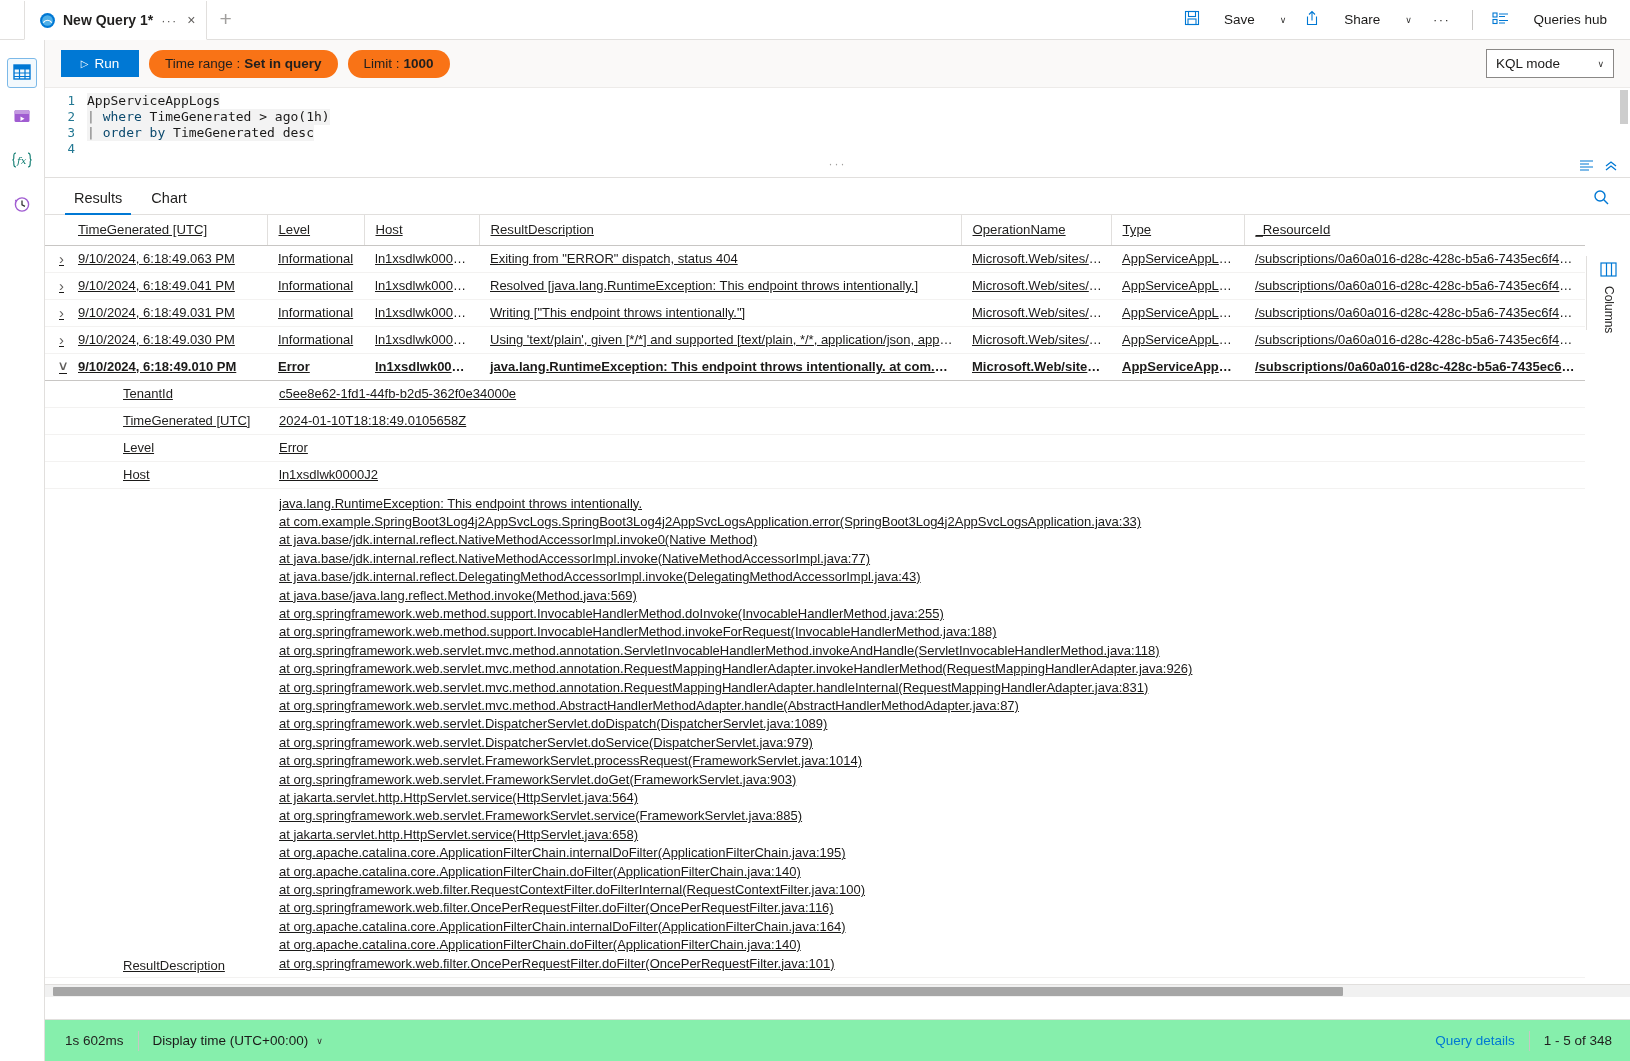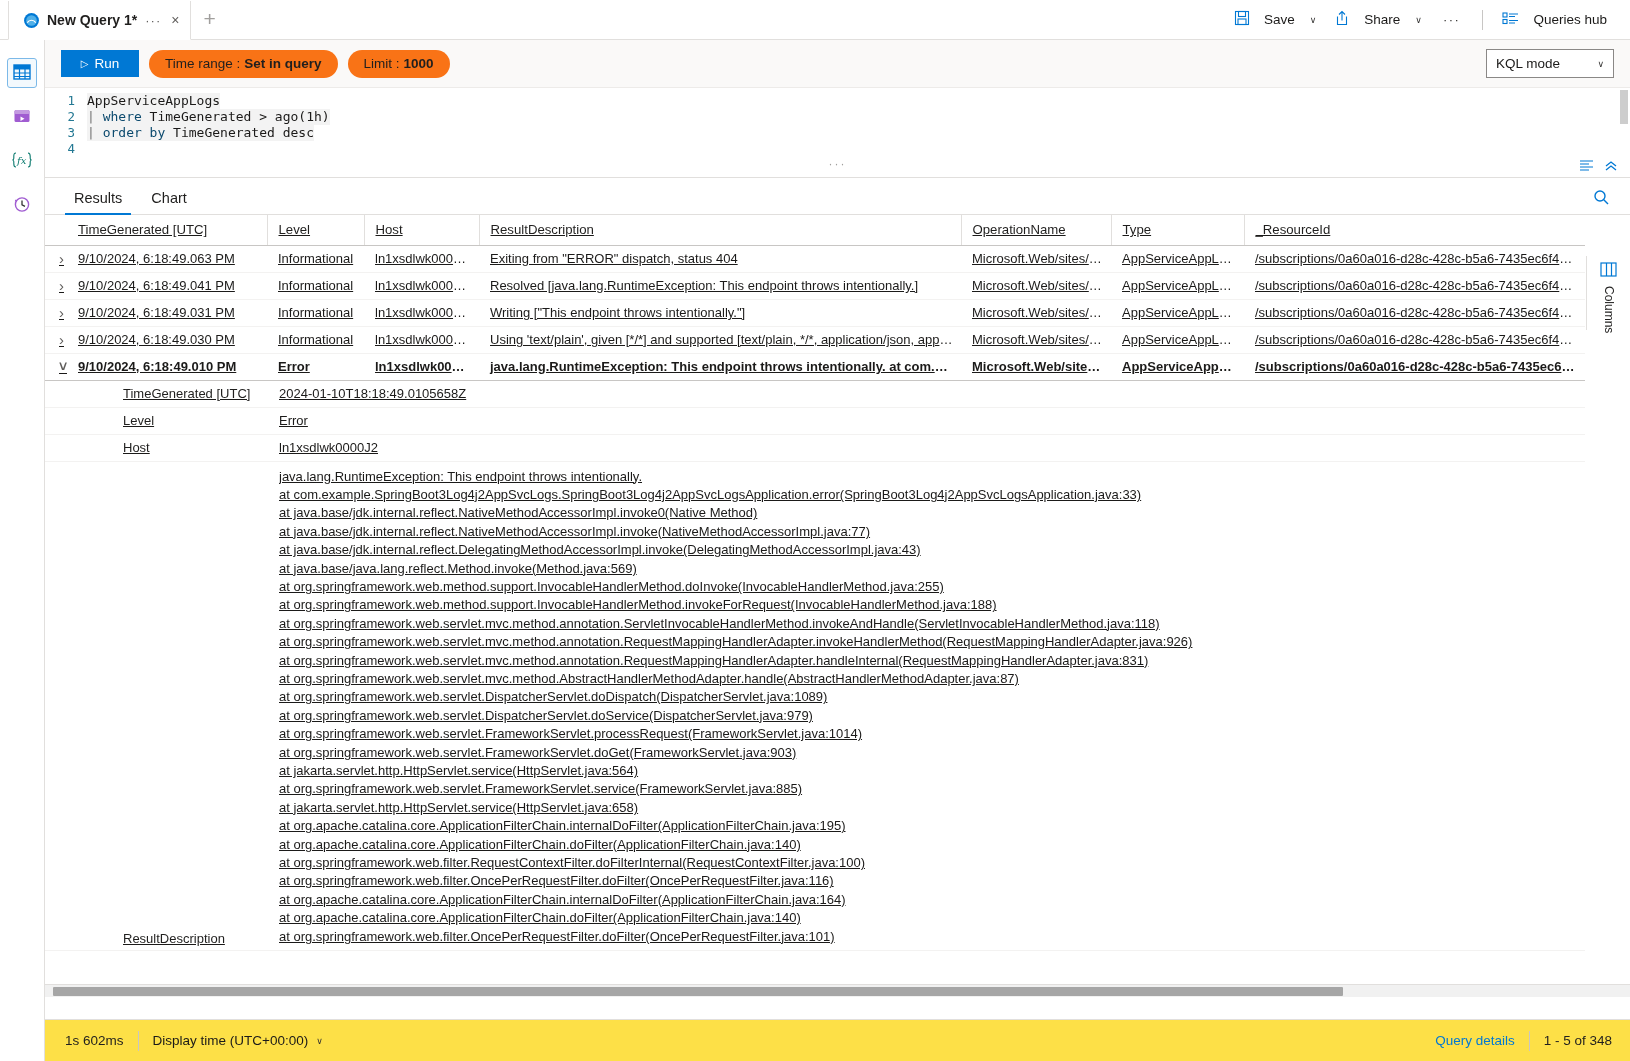--- a/index.html
+++ b/index.html
@@ -23,39 +23,39 @@
     position: relative;
   }
   .tab {
     display: flex; align-items: center; gap: 7px;
     height: 39px;
     padding: 0 9px 0 14px;
     border: 1px solid #e1dfdd;
     border-bottom: 1px solid #ffffff;
     border-top: none;
     background: #fff;
-    margin-left: 8px;
+    margin-left: 24px;
     position: relative; top: 1px;
   }
   .tab-title { font-weight: bold; font-size: 14px; color: #201f1e; }
   .tab-ellipsis { color: #605e5c; letter-spacing: 1px; font-size: 13px; padding: 0 1px; }
   .tab-close { color: #605e5c; font-size: 14px; line-height: 1; padding: 0 2px; }
   .tab-icon svg { display: block; }
   .newtab {
     color: #a19f9d; font-size: 21px; font-weight: 300;
     padding: 0 12px; line-height: 1;
     margin-bottom: 2px;
   }
   .tabbar-right {
     margin-left: auto;
     display: flex; align-items: center; gap: 0;
     padding-right: 14px; height: 100%;
   }
   .tbr-btn {
-    display: flex; align-items: center; gap: 14px;
+    display: flex; align-items: center; gap: 24px;
     padding: 5px 9px; color: #1b1a19; font-size: 13.5px;
   }
   .tbr-btn .chev { font-size: 9px; color: #323130; margin-left: 1px; }
   .tbr-sep { width: 1px; height: 20px; background: #c8c6c4; margin: 0 10px; }
   .tbr-dots { color: #323130; letter-spacing: 1.5px; padding: 5px 12px; }
 
   
   .rail {
     position: absolute; left: 0; top: 40px;
     width: 45px; height: 1021px;
@@ -260,21 +260,21 @@
     margin-top: 2px;
   }
 
   
   .footer {
     position: absolute; left: 0; right: 0; bottom: 0;
     height: 42px;
     border-top: 1px solid #e1dfdd;
     display: flex; align-items: center;
     padding: 0 18px 0 20px;
-    background: #fde047;
+    background: #86efac;
     font-size: 13.5px;
     justify-content: flex-end;
   }
   .f-time { color: #201f1e; }
   .f-sep { width: 1px; height: 20px; background: #c8c6c4; margin: 0 14px; }
   .f-display { display: flex; align-items: center; gap: 8px; }
   .f-display .chev { font-size: 9px; color: #323130; }
   .footer-right { margin-left: auto; display: flex; align-items: center; }
   .f-link { color: #0078d4; }
   .f-count { color: #201f1e; }
@@ -517,20 +517,24 @@
           </tr>
           <tr class="row-error">
             <td class="exp-cell"><span class="chev-d"></span></td>
             <td>9/10/2024, 6:18:49.010 PM</td>
             <td>Error</td>
             <td>ln1xsdlwk0000J2</td>
             <td>java.lang.RuntimeException: This endpoint throws intentionally. at com.example.Sprin...</td>
             <td>Microsoft.Web/sites/log</td>
             <td>AppServiceAppLogs</td>
             <td>/subscriptions/0a60a016-d28c-428c-b5a6-7435ec6f40e3/r...</td>
+          </tr>
+          <tr class="det-row">
+            <td class="det-label" colspan="2">TenantId</td>
+            <td class="det-value" colspan="6">c5ee8e62-1fd1-44fb-b2d5-362f0e34000e</td>
           </tr>
           <tr class="det-row">
             <td class="det-label" colspan="2">TimeGenerated [UTC]</td>
             <td class="det-value" colspan="6">2024-01-10T18:18:49.0105658Z</td>
           </tr>
           <tr class="det-row">
             <td class="det-label" colspan="2">Level</td>
             <td class="det-value" colspan="6">Error</td>
           </tr>
           <tr class="det-row">

